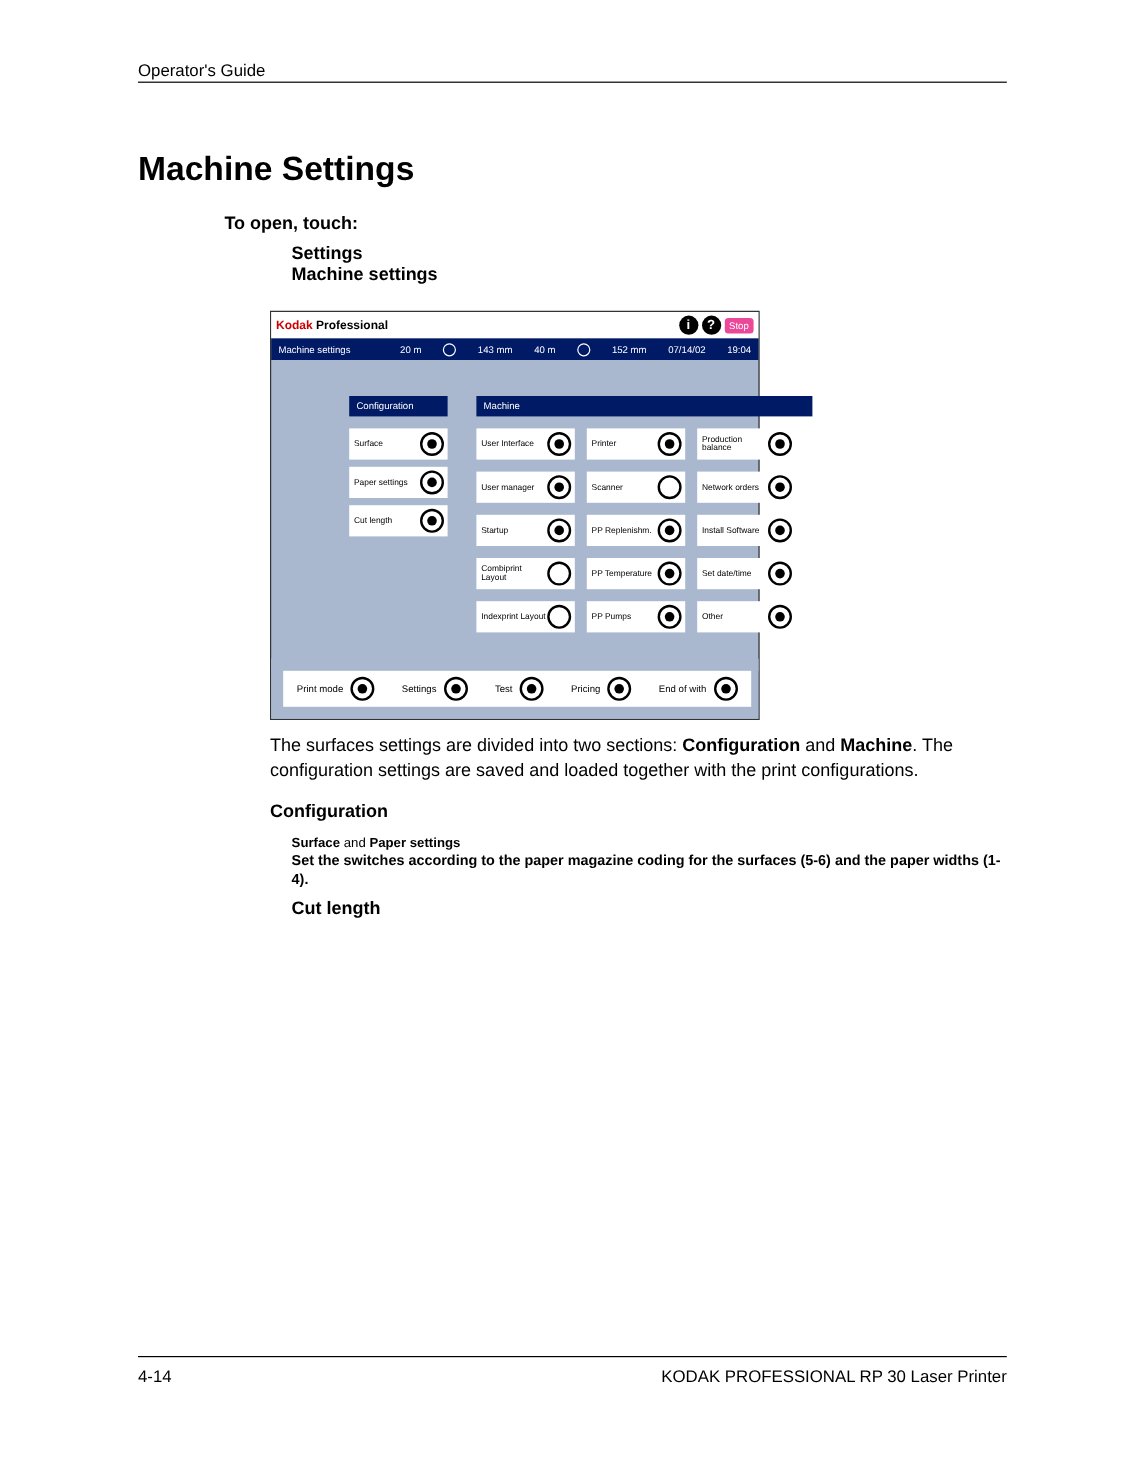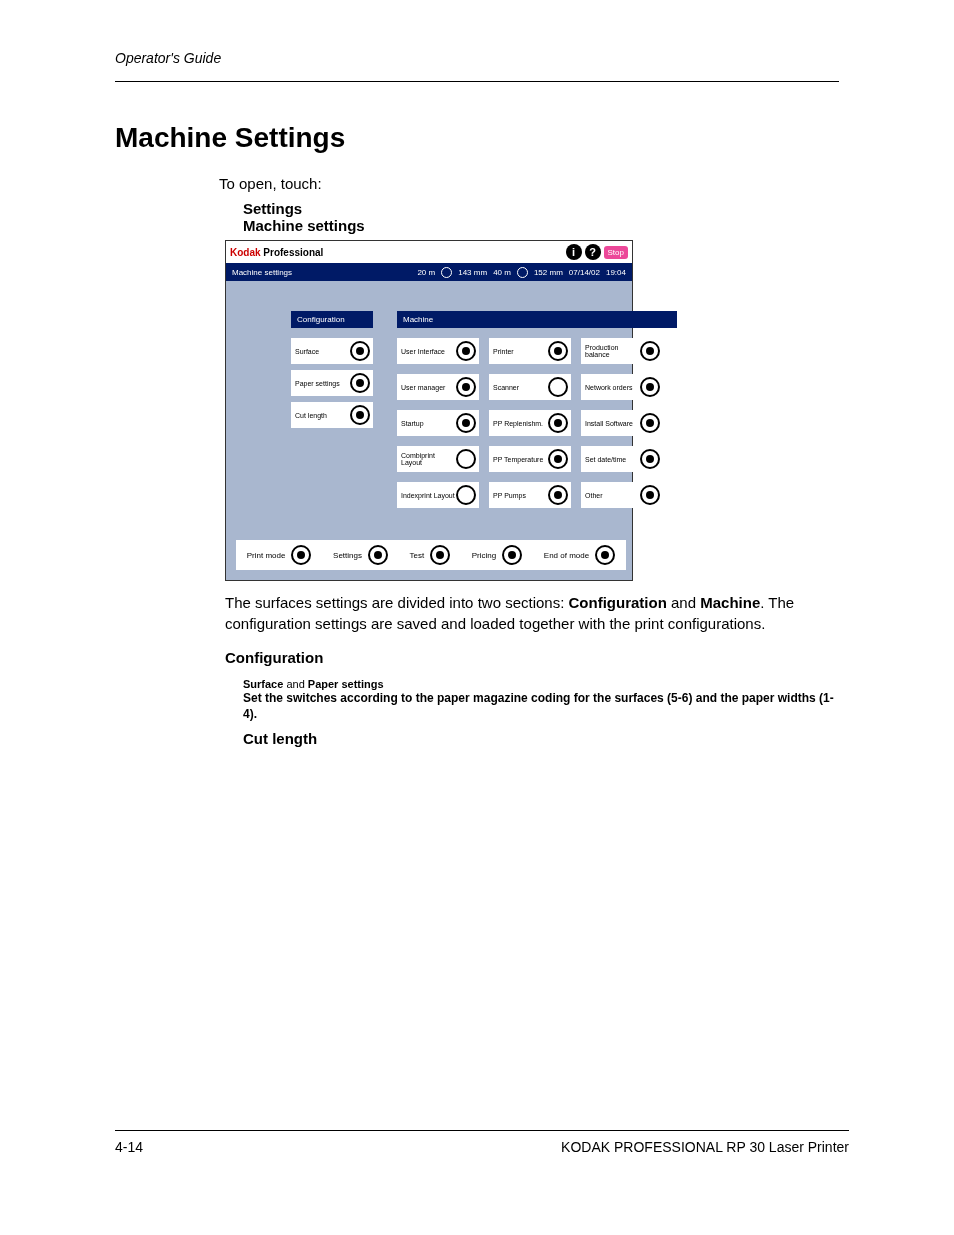--- a/index.html
+++ b/index.html
@@ -14,36 +14,35 @@
   }
   .page {
     position: relative;
     width: 954px;
     height: 1235px;
     padding: 50px 115px 0 115px;
     box-sizing: border-box;
   }
   .header-rule {
     border-bottom: 1px solid #000;
-    padding-bottom: 15px;
-    margin-bottom: 40px;
+    padding-bottom: 2px;
+    margin-bottom: 56px;
     font-size: 14px;
-    font-style: italic;
   }
   .h1 { font-size: 28px; font-weight: bold; margin: 0 0 20px 0; }
   .h2 { font-size: 20px; font-weight: bold; margin: 0 0 18px 55px; }
-  .body-text { font-size: 15px; margin-left: 104px; line-height: 1.35; }
+  .body-text { font-size: 15px; margin-left: 72px; line-height: 1.35; font-weight: bold; }
   .body-text p { margin: 0 0 6px 0; }
   .bold { font-weight: bold; }
   .indent1 { margin-left: 128px; }
   .para { margin: 8px 0 10px 110px; font-size: 15px; line-height: 1.35; }
 
   
   .shot {
-    margin: 6px 0 12px 110px;
+    margin: 22px 0 12px 110px;
     width: 408px;
     background: #a9b7cf;
     border: 1px solid #333;
     box-sizing: border-box;
     font-size: 9px;
   }
   .shot-top {
     background: #fff;
     height: 22px;
     display: flex;
@@ -67,21 +66,21 @@
   .shot-bar {
     background: #001a66;
     color: #fff;
     height: 18px;
     display: flex;
     align-items: center;
     justify-content: space-between;
     padding: 0 6px;
     font-size: 8px;
   }
-  .status-right { display: flex; gap: 6px; align-items: center; }
+  .status-right { display: flex; gap: 18px; align-items: center; }
   .mini-ic {
     width: 9px; height: 9px; border: 1px solid #fff; border-radius: 50%;
     display: inline-block;
   }
 
   .shot-body {
     padding: 30px 18px 22px 65px;
     display: flex;
     gap: 24px;
   }
@@ -122,21 +121,21 @@
     background: #fff;
     height: 30px;
     display: flex;
     align-items: center;
     justify-content: space-around;
   }
   .fbtn { display: flex; align-items: center; gap: 6px; font-size: 8px; }
 
   .footer-rule {
     position: absolute;
-    left: 115px; right: 105px; bottom: 80px;
+    left: 115px; right: 115px; bottom: 80px;
     border-top: 1px solid #000;
     padding-top: 8px;
     display: flex; justify-content: space-between;
     font-size: 14px;
   }
 </style>
 </head>
 <body>
 
 <div class="page">
@@ -273,21 +272,21 @@
           </div>
           <div class="fbtn">
             <span>Test</span>
             <span class="ring filled"></span>
           </div>
           <div class="fbtn">
             <span>Pricing</span>
             <span class="ring filled"></span>
           </div>
           <div class="fbtn">
-            <span>End of mode</span>
+            <span>End of with</span>
             <span class="ring filled"></span>
           </div>
         </div>
     </div>
   </div>
 
   <div class="para">
     <span>The surfaces settings are divided into two sections: </span><span class="bold">Configuration</span><span> and </span><span class="bold">Machine</span><span>. The configuration settings are saved and loaded together with the print configurations.</span>
   </div>
 

